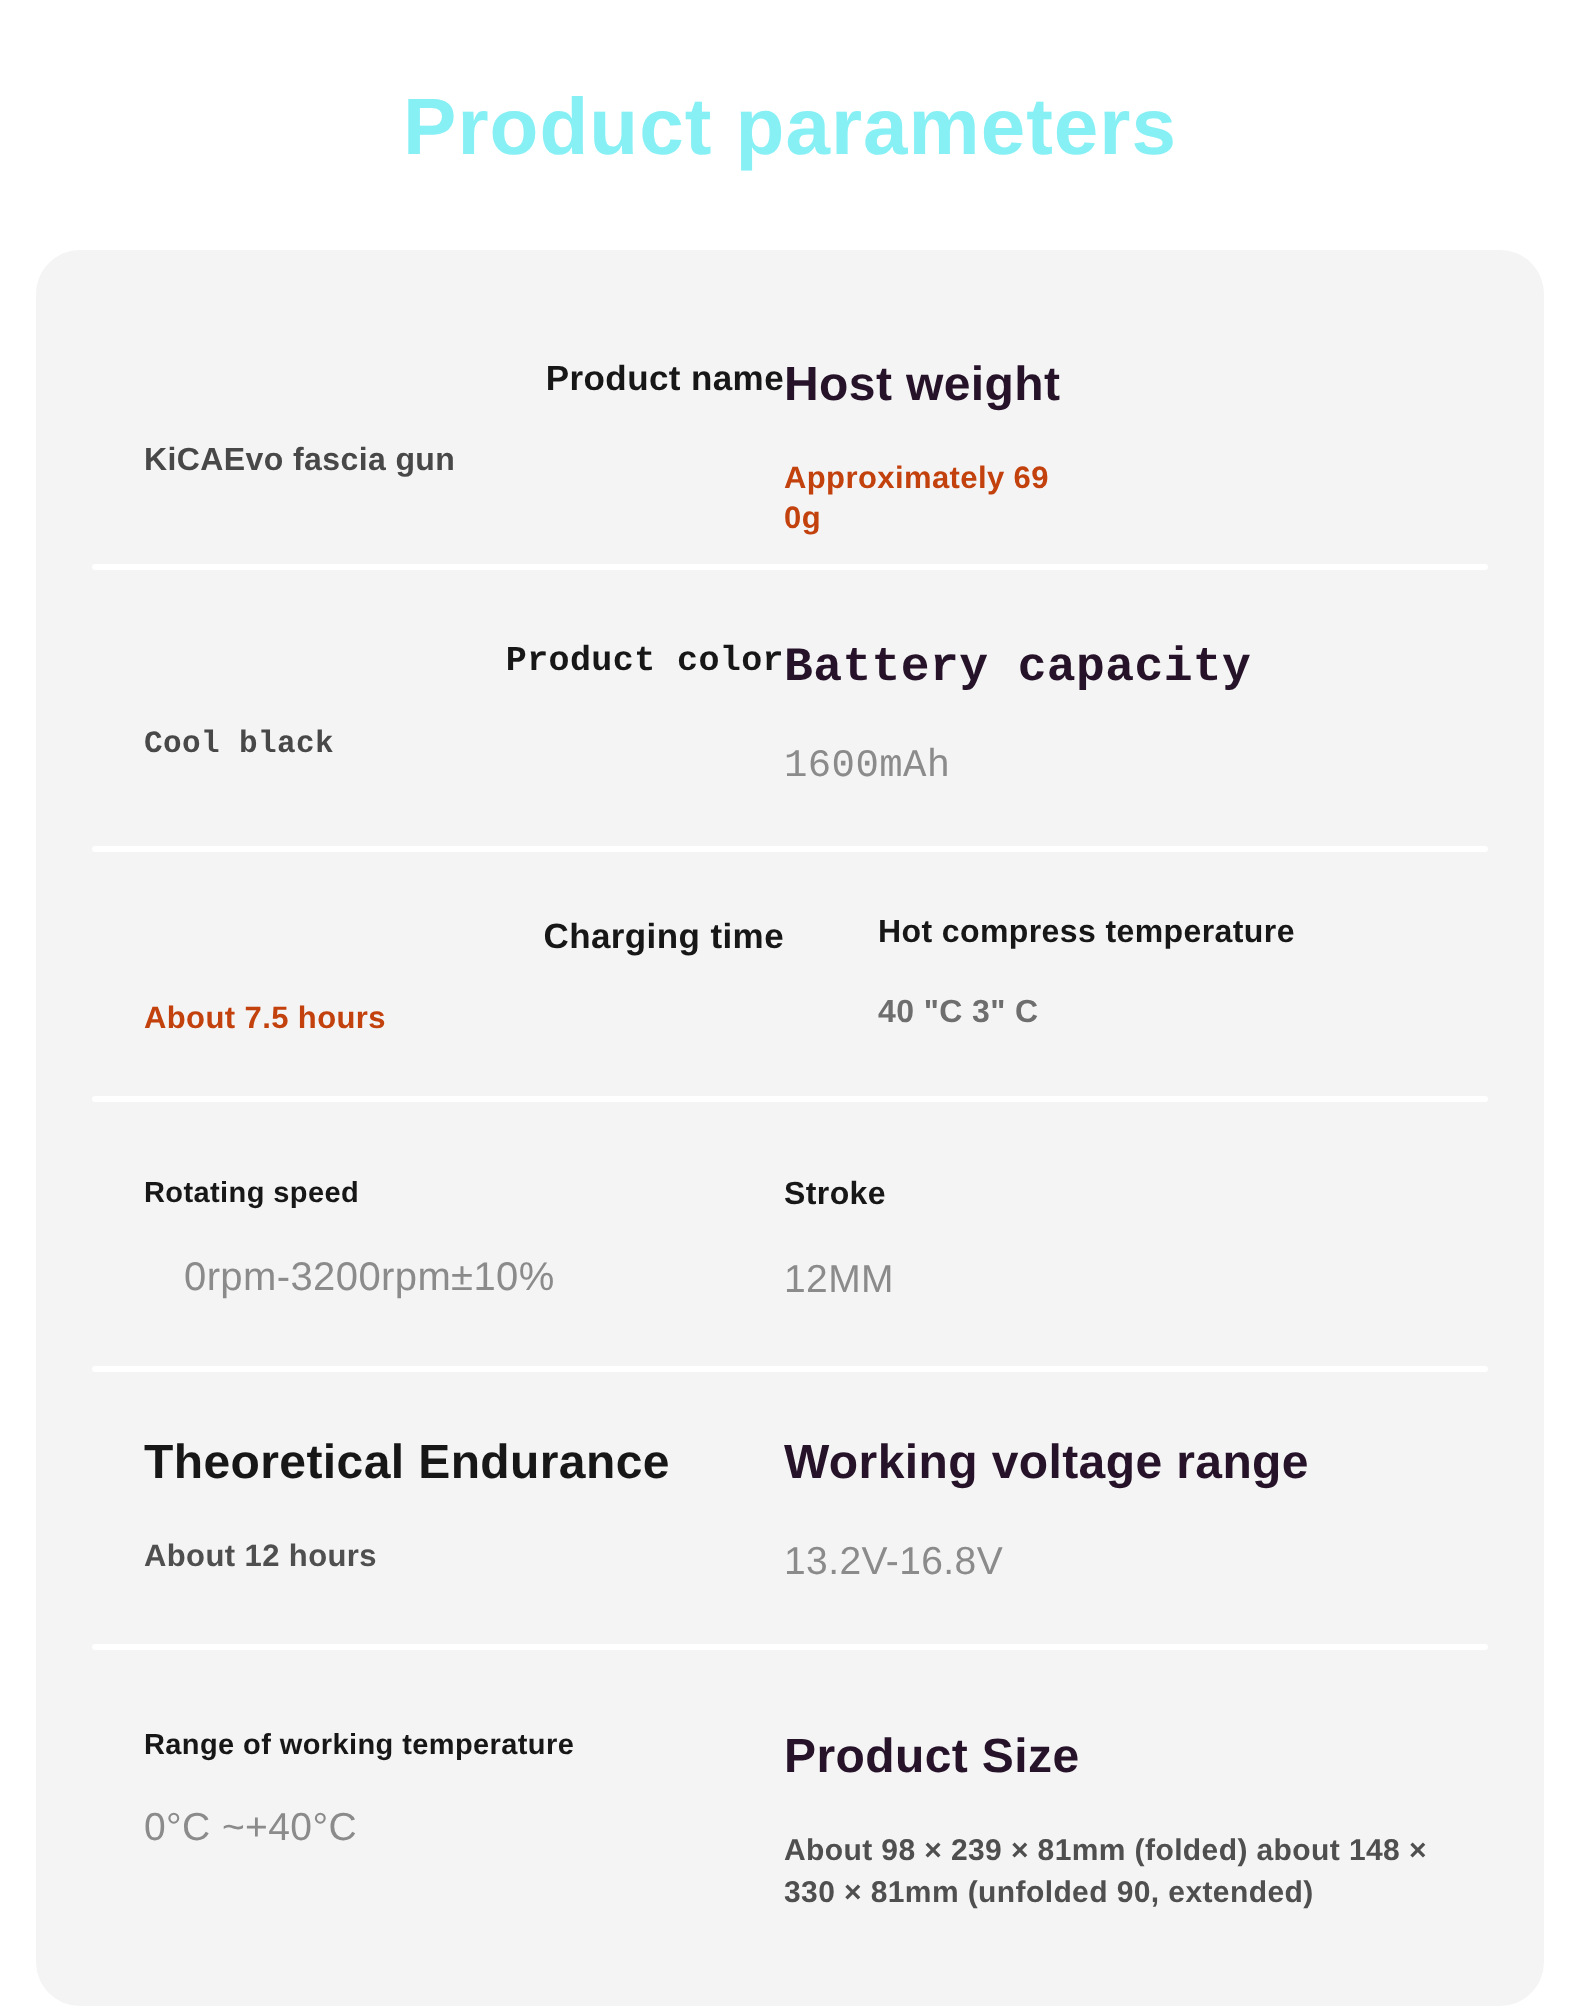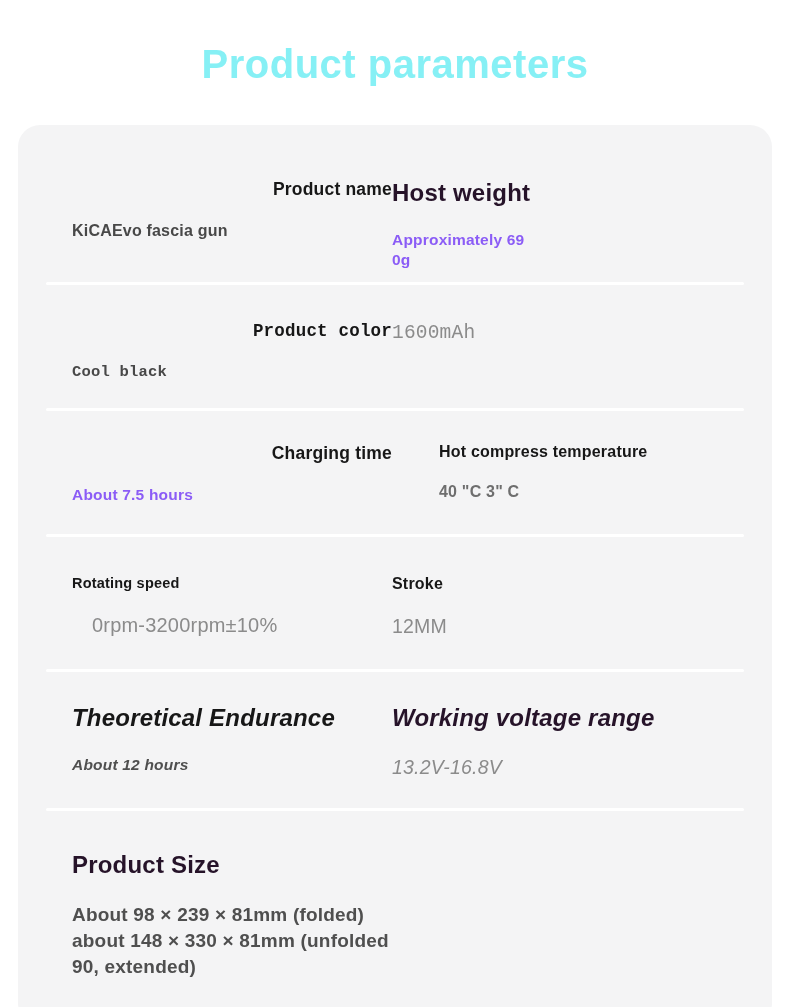--- a/index.html
+++ b/index.html
@@ -28,21 +28,21 @@
   }
   .row {
     display: grid;
     grid-template-columns: 320px 1fr;
     padding: 34px 40px 24px 54px;
   }
   .row.r1 { padding-top: 54px; padding-bottom: 12px; }
   .row.r2 { padding-top: 36px; padding-bottom: 26px; font-family: Liberation Mono, monospace; }
   .row.r3 { padding-top: 32px; padding-bottom: 28px; gap: 47px; }
   .row.r4 { padding-top: 38px; padding-bottom: 30px; }
-  .row.r5 { padding-top: 32px; padding-bottom: 28px; font-style: italic; }
+  .row.r5 { padding-top: 32px; padding-bottom: 28px; }
   .row.r6 { padding-top: 40px; padding-bottom: 46px; }
   .divider {
     height: 3px;
     background: #ffffff;
     margin: 0 28px;
     border-radius: 2px;
   }
   .lab {
     font-weight: 700;
     color: #171717;
@@ -54,28 +54,28 @@
   .lab.s17 { font-size: 17.5px; text-align: right; }
   .lab.s19 { font-size: 24px; margin-bottom: 23px; }
   .lab.plum { color: #261329; }
   .val {
     white-space: pre-line;
     line-height: 1.3;
     letter-spacing: 0.2px;
   }
   .val.bold { font-weight: 700; }
   .val.reg  { font-weight: 400; }
-  .val.s13 { font-size: 19px; line-height: 1.35; }
+  .val.s13 { font-size: 15px; line-height: 1.35; }
   .val.s15 { font-size: 15.5px; }
   .val.s16 { font-size: 16px; }
   .val.s19 { font-size: 19.5px; }
   .val.s20 { font-size: 20px; margin-left: 20px; }
   .val.c48 { color: #484848; }
   .val.c55 { color: #4f4f4f; }
-  .val.c66 { color: #8b5cf6; }
+  .val.c66 { color: #c2410c; }
   .val.c77 { color: #6e6e6e; }
   .val.c8b { color: #8b8b8b; }
   .val.narrow { max-width: 330px; }
 </style>
 </head>
 <body>
 
 <h1 class="page-title">Product parameters</h1>
 
 <div class="spec-card">
@@ -92,20 +92,21 @@
     </div>
   </div>
   <div class="divider"></div>
 
   <div class="row r2">
     <div class="cell">
       <div class="lab s17">Product color</div>
       <div class="val bold s15 c48">Cool black</div>
     </div>
     <div class="cell">
+      <div class="lab s19 plum">Battery capacity</div>
       <div class="val reg s19 c8b">1600mAh</div>
     </div>
   </div>
   <div class="divider"></div>
 
   <div class="row r3">
     <div class="cell">
       <div class="lab s17">Charging time</div>
       <div class="val bold s15 c66">About 7.5 hours</div>
     </div>
@@ -135,18 +136,22 @@
     </div>
     <div class="cell">
       <div class="lab s19 plum">Working voltage range</div>
       <div class="val reg s19 c8b">13.2V-16.8V</div>
     </div>
   </div>
   <div class="divider"></div>
 
   <div class="row r6">
     <div class="cell">
+      <div class="lab s14">Range of working temperature</div>
+      <div class="val reg s19 c8b">0°C ~+40°C</div>
+    </div>
+    <div class="cell">
       <div class="lab s19 plum">Product Size</div>
       <div class="val bold s13 c55 narrow">About 98 × 239 × 81mm (folded) about 148 × 330 × 81mm (unfolded 90, extended)</div>
     </div>
   </div>
 
 </div>
 
 </body></html>

